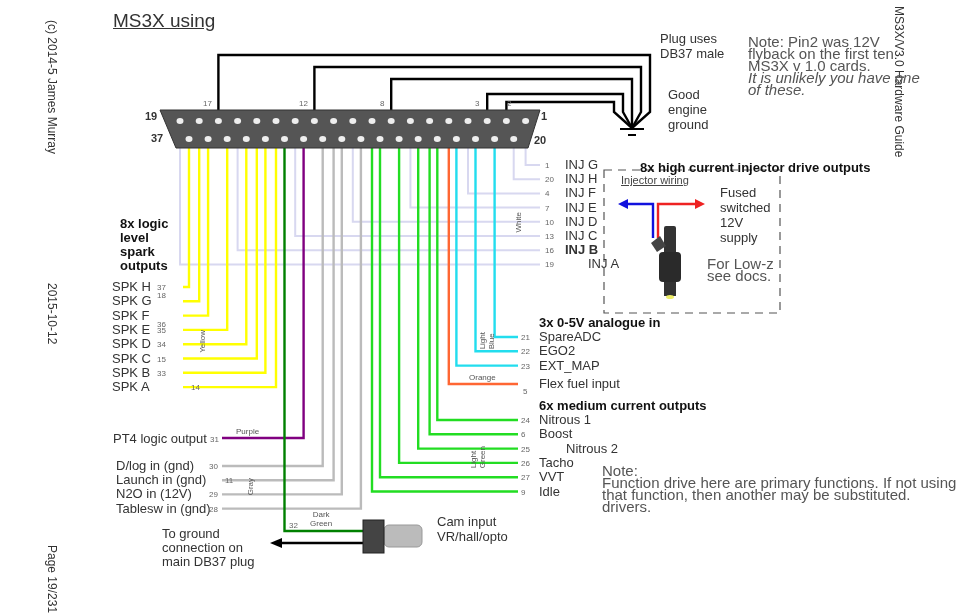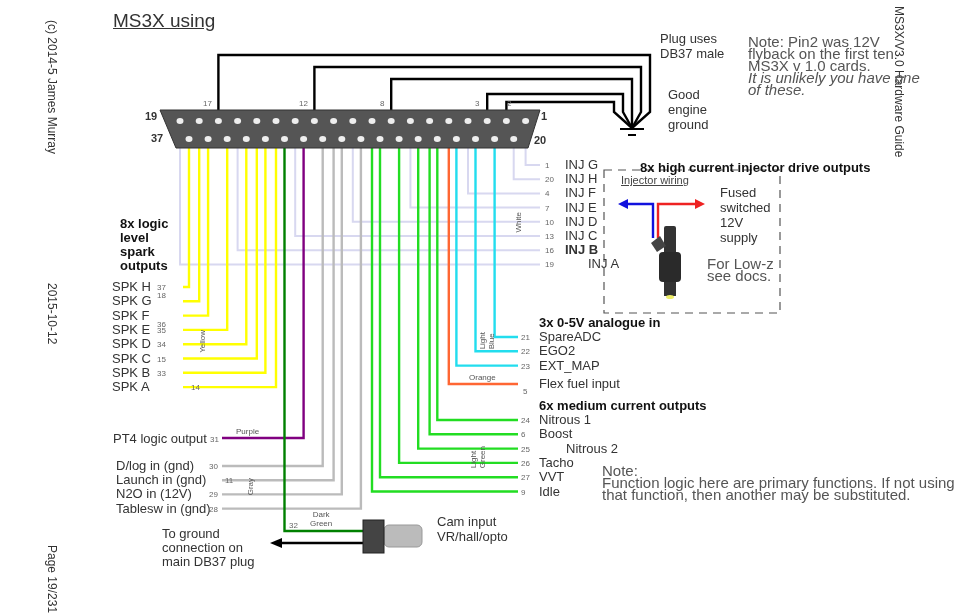--- a/index.html
+++ b/index.html
@@ -269,15 +269,16 @@
   <div>VR/hall/opto</div>
 </div>
 <div class="abs lbl" style="left:162px; top:527px; line-height:14px;">
   <div>To ground</div>
   <div>connection on</div>
   <div>main DB37 plug</div>
 </div>
 
 <div class="abs small" style="left:602px; top:465px;">
   <div>Note:</div>
-  <div>Function logic here are primary functions. If not using</div>
+  <div>Function drive here are primary functions. If not using</div>
   <div>that function, then another may be substituted.</div>
+  <div>drivers.</div>
 </div>
 
 </body></html>

